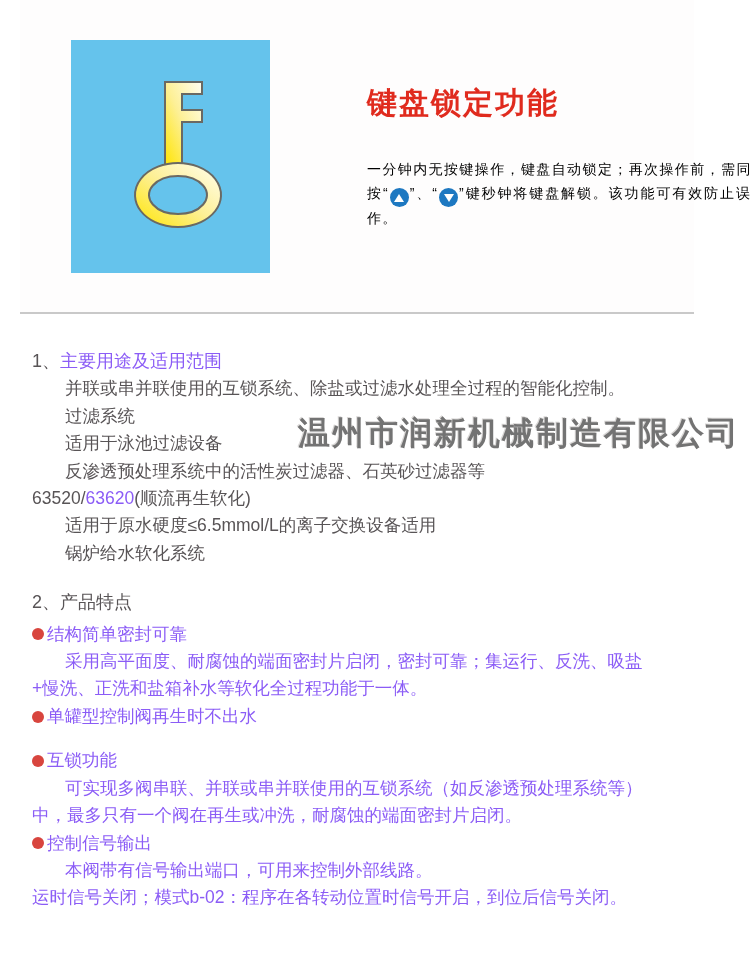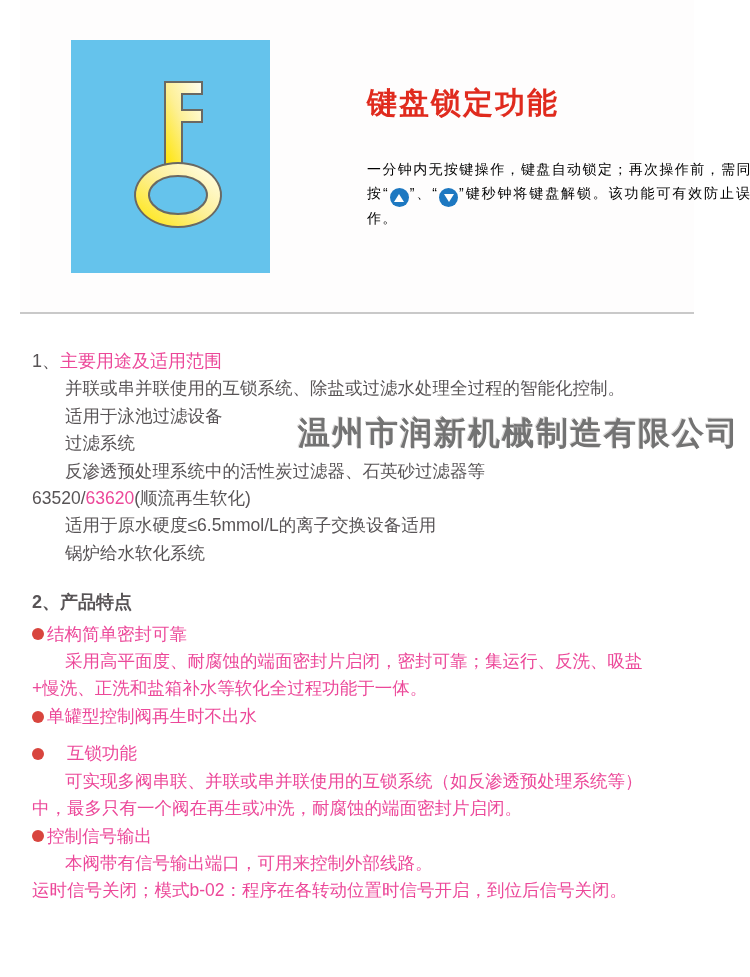--- a/index.html
+++ b/index.html
@@ -35,31 +35,31 @@
     text-shadow:-1px -1px 0 #d9d7d6, 1px 1px 0 #ffffff;
     white-space:nowrap;z-index:0;
   }
   
   .doc{
     position:absolute;left:0;top:314px;width:750px;padding:34px 18px 0 32px;box-sizing:border-box;
     font-size:17.5px;line-height:27.4px;color:#585456;z-index:1;
   }
   .ln{white-space:nowrap;}
   .ind{padding-left:33px;}
-  .red{color:#ec4899;}
+  .red{color:#8b5cf6;}
   .dark{color:#585456;}
   .sec-head{font-size:18px;}
-  .sec2-head{margin-top:22px;font-weight:bold;}
+  .sec2-head{margin-top:22px;}
   .feat-title{display:flex;align-items:center;}
   .bullet{
     display:inline-block;width:12px;height:12px;border-radius:50%;
     background:#d8453e;margin-right:3px;flex:0 0 auto;
   }
   .mt4{margin-top:4px;}
-  .mt5{margin-top:10px;gap:20px;}
+  .mt5{margin-top:17px;}
 </style>
 </head>
 <body>
 
 <div class="header">
   <div class="icon-box">
     <svg width="199" height="233" viewBox="0 0 199 233">
       <defs>
         <linearGradient id="kg" x1="0%" y1="100%" x2="100%" y2="0%">
           <stop offset="0%" stop-color="#ffe400"></stop>
@@ -82,22 +82,22 @@
 </div>
 
 <div class="watermark">温州市润新机械制造有限公司</div>
 
 <div class="doc">
 
   <div class="ln sec-head"><span class="dark">1、</span><span class="red">主要用途及适用范围</span></div>
 
   <div class="ln ind">并联或串并联使用的互锁系统、除盐或过滤水处理全过程的智能化控制。</div>
 
+  <div class="ln ind">过滤系统</div>
   <div class="ln ind">适用于泳池过滤设备</div>
-  <div class="ln ind">过滤系统</div>
   <div class="ln ind">反渗透预处理系统中的活性炭过滤器、石英砂过滤器等</div>
 
   <div class="ln"><span>63520/</span><span class="red">63620</span><span>(顺流再生软化)</span></div>
   <div class="ln ind">适用于原水硬度≤6.5mmol/L的离子交换设备适用</div>
   <div class="ln ind">锅炉给水软化系统</div>
 
   <div class="ln sec-head sec2-head"><span class="dark">2、</span><span class="dark">产品特点</span></div>
 
   <div class="ln feat-title mt4">
       <span class="bullet"></span>

